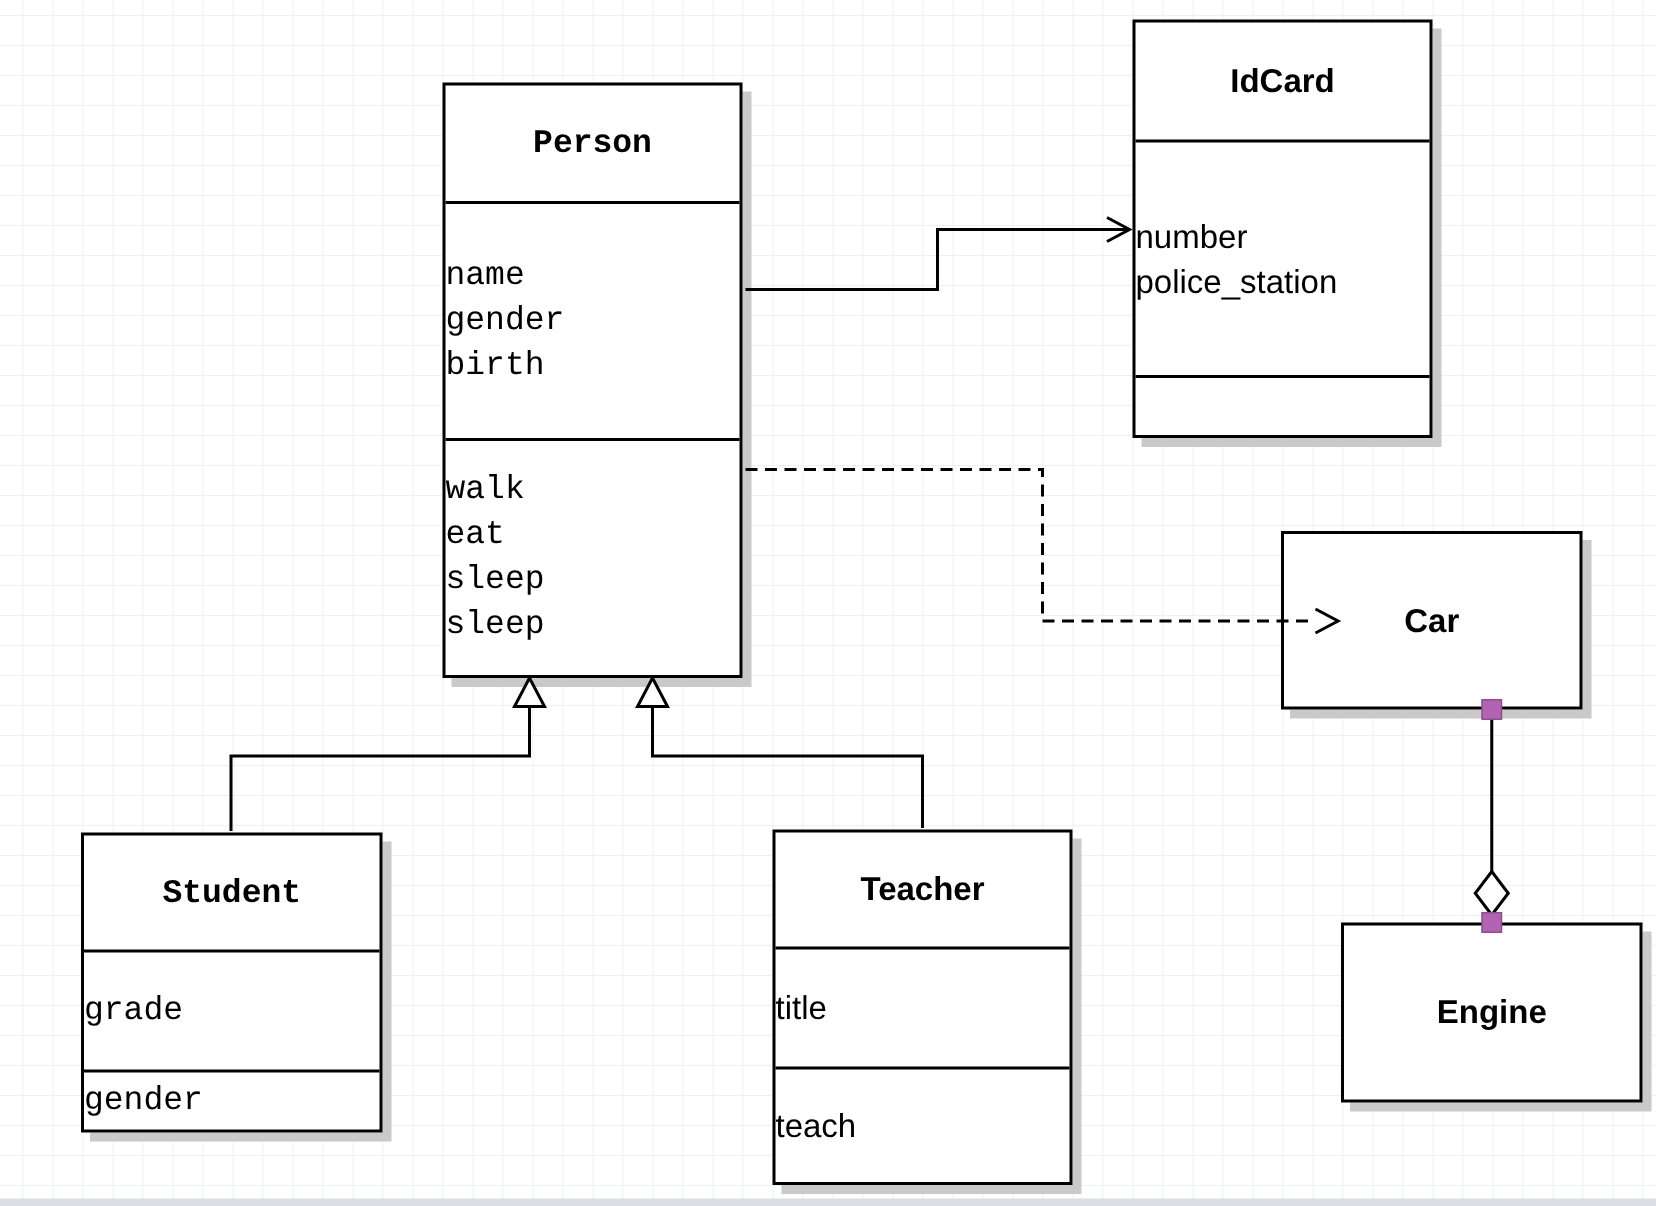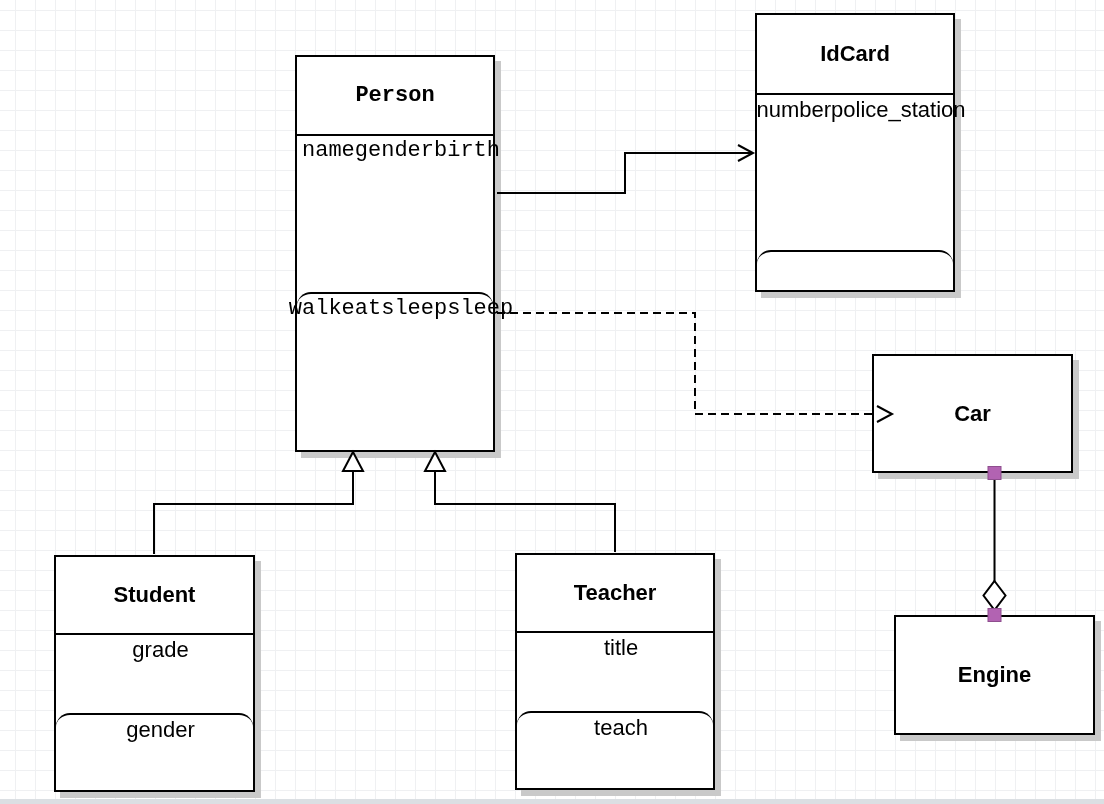--- a/index.html
+++ b/index.html
@@ -30,25 +30,25 @@
   }
   .uml-title {
     display:flex; align-items:center; justify-content:center;
     font-weight:bold; font-size:22px;
     box-sizing:border-box;
   }
   .uml-title.grow { flex:1; }
   .uml-section {
     box-sizing:border-box;
     border-top:2px solid var(--box_border,#000);
-    display:flex; flex-direction:row; justify-content:center;
-    padding-left:12px;
+    display:flex; flex-direction:column; justify-content:center;
+    padding-left:0;
     font-size:22px; line-height:30px;
   }
-  .uml-section.grow { flex:1;border-radius:14px; }
+  .uml-section.grow { flex:1; }
   #edges {
     position:absolute; left:0; top:0;
     pointer-events:none;
   }
   .edge-line  { fill:none; stroke:var(--line,#000); stroke-width:2; }
   .edge-line.dashed { stroke-dasharray:8 5; }
   .arrowhead  { fill:none; stroke:var(--line,#000); stroke-width:2; }
   .tri, .diamond { fill:#ffffff; stroke:var(--line,#000); stroke-width:2; }
   .handle { fill:var(--handle_fill,#b263b2); stroke:var(--handle_border,#8e4e8e); stroke-width:1; }
   #bottom-bar {
@@ -79,29 +79,29 @@
 
   <div class="uml-class" style="left:755px; top:13px; width:200px; height:279px;">
     <div class="uml-title" style="height:78px">IdCard</div>
     <div class="uml-section" style="height:157px">
       <div>number</div>
       <div>police_station</div>
     </div>
     <div class="uml-section grow"></div>
   </div>
 
-  <div class="uml-class" style="left:872px; top:354px; width:201px; height:119px;">
+  <div class="uml-class" style="left:854px; top:354px; width:201px; height:119px;">
     <div class="uml-title grow">Car</div>
   </div>
 
   <div class="uml-class" style="left:894px; top:615px; width:201px; height:120px;">
     <div class="uml-title grow">Engine</div>
   </div>
 
-  <div class="uml-class" style="left:54px; top:555px; width:201px; height:237px;">
+  <div class="uml-class" style="left:54px; top:555px; width:201px; height:200px;font-family:Liberation Mono, monospace;">
     <div class="uml-title" style="height:76px">Student</div>
     <div class="uml-section" style="height:80px">
       <div>grade</div>
     </div>
     <div class="uml-section grow">
       <div>gender</div>
     </div>
   </div>
 
   <div class="uml-class" style="left:515px; top:553px; width:200px; height:237px;">

